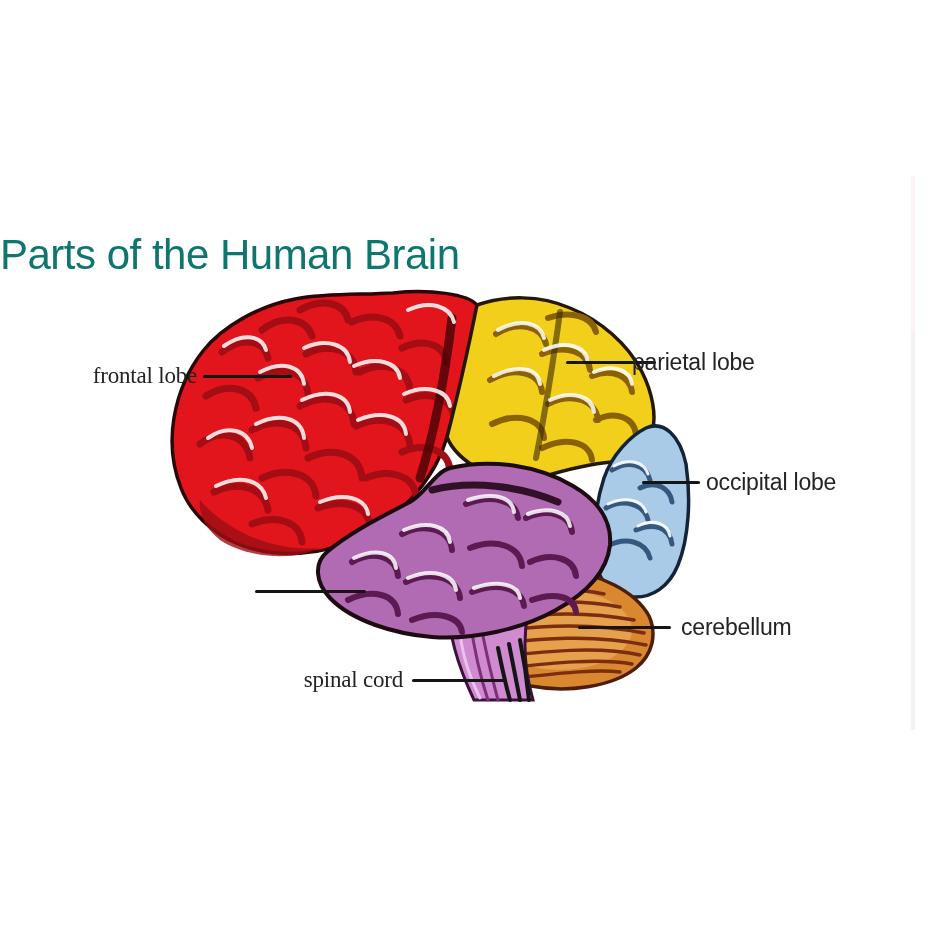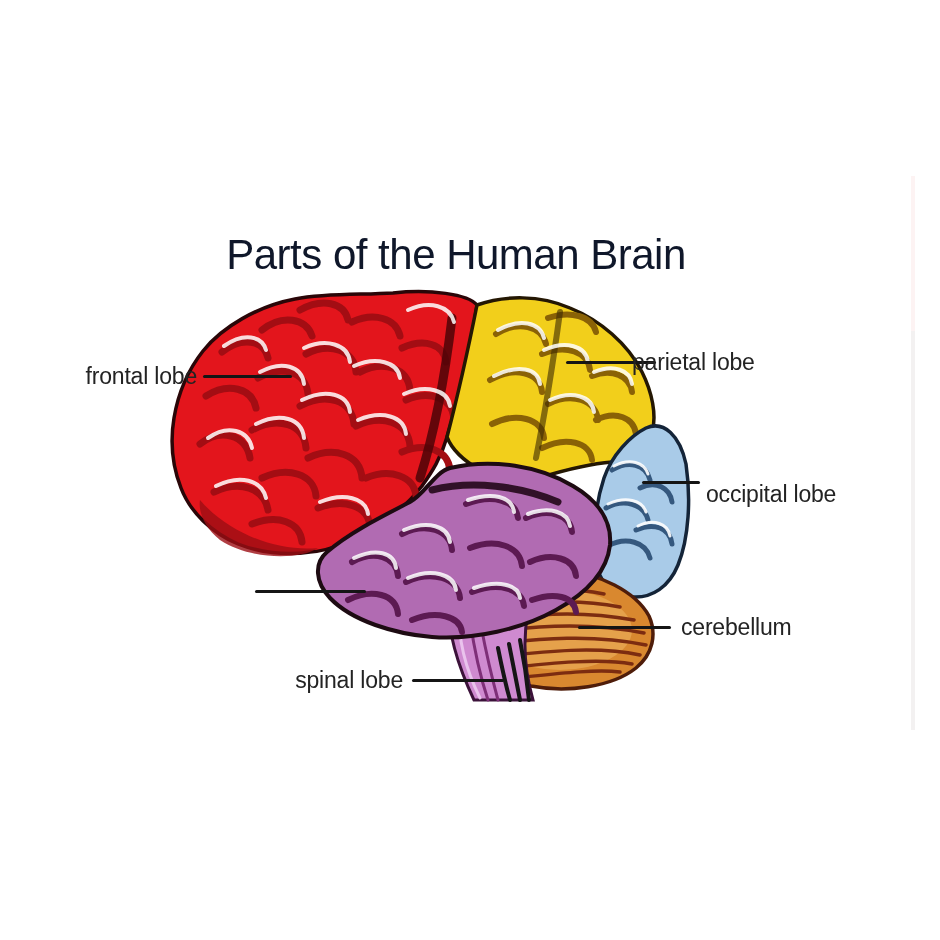--- a/index.html
+++ b/index.html
@@ -1,28 +1,28 @@
 <!DOCTYPE html>
 <html><head>
 <meta charset="utf-8">
 <style>
   html,body{margin:0;padding:0;background:#ffffff;}
   #canvas{
     position:relative;width:940px;height:940px;background:#ffffff;overflow:hidden;
     font-family:"Liberation Sans","DejaVu Sans",sans-serif;
   }
   .title{
-    position:absolute;left:0;top:231px;width:912px;text-align:center;
-    font-size:42px;letter-spacing:-0.5px;color:#0f172a;font-weight:400;
+    position:absolute;left:0;top:231px;width:912px;text-align:left;
+    font-size:42px;letter-spacing:-0.5px;color:#0f766e;font-weight:400;
   }
   .lbl{
     position:absolute;font-size:23px;letter-spacing:-0.2px;color:#232323;
     line-height:28px;white-space:nowrap;
   }
-  .lbl.r{text-align:left;}
+  .lbl.r{text-align:left;font-family:Liberation Serif, serif;}
   .leader{
     position:absolute;height:3px;background:#151515;border-radius:2px;
   }
   #brain-svg{position:absolute;left:0;top:0;}
   .edge-strip{position:absolute;left:911px;top:176px;width:4px;height:554px;
     background:linear-gradient(#fdf3f3 0 28%, #f3f1f1 28% 100%);}
 </style>
 </head>
 <body>
 
@@ -192,19 +192,19 @@
 
   <div class="leader" style="left:203px;top:375px;width:89px"></div>
   <div class="leader" style="left:566px;top:361px;width:90px"></div>
   <div class="leader" style="left:642px;top:481px;width:58px"></div>
   <div class="leader" style="left:255px;top:590px;width:111px"></div>
   <div class="leader" style="left:578px;top:626px;width:93px"></div>
   <div class="leader" style="left:412px;top:679px;width:92px"></div>
 
   <div class="lbl r" style="right:743px;top:362px">frontal lobe</div>
   <div class="lbl" style="left:632px;top:348px">parietal lobe</div>
-  <div class="lbl" style="left:706px;top:480px">occipital lobe</div>
+  <div class="lbl" style="left:706px;top:468px">occipital lobe</div>
   <div class="lbl" style="left:681px;top:613px">cerebellum</div>
-  <div class="lbl r" style="right:537px;top:666px">spinal lobe</div>
+  <div class="lbl r" style="right:537px;top:666px">spinal cord</div>
 
   <div class="edge-strip"></div>
 
 </div>
 
 </body></html>

